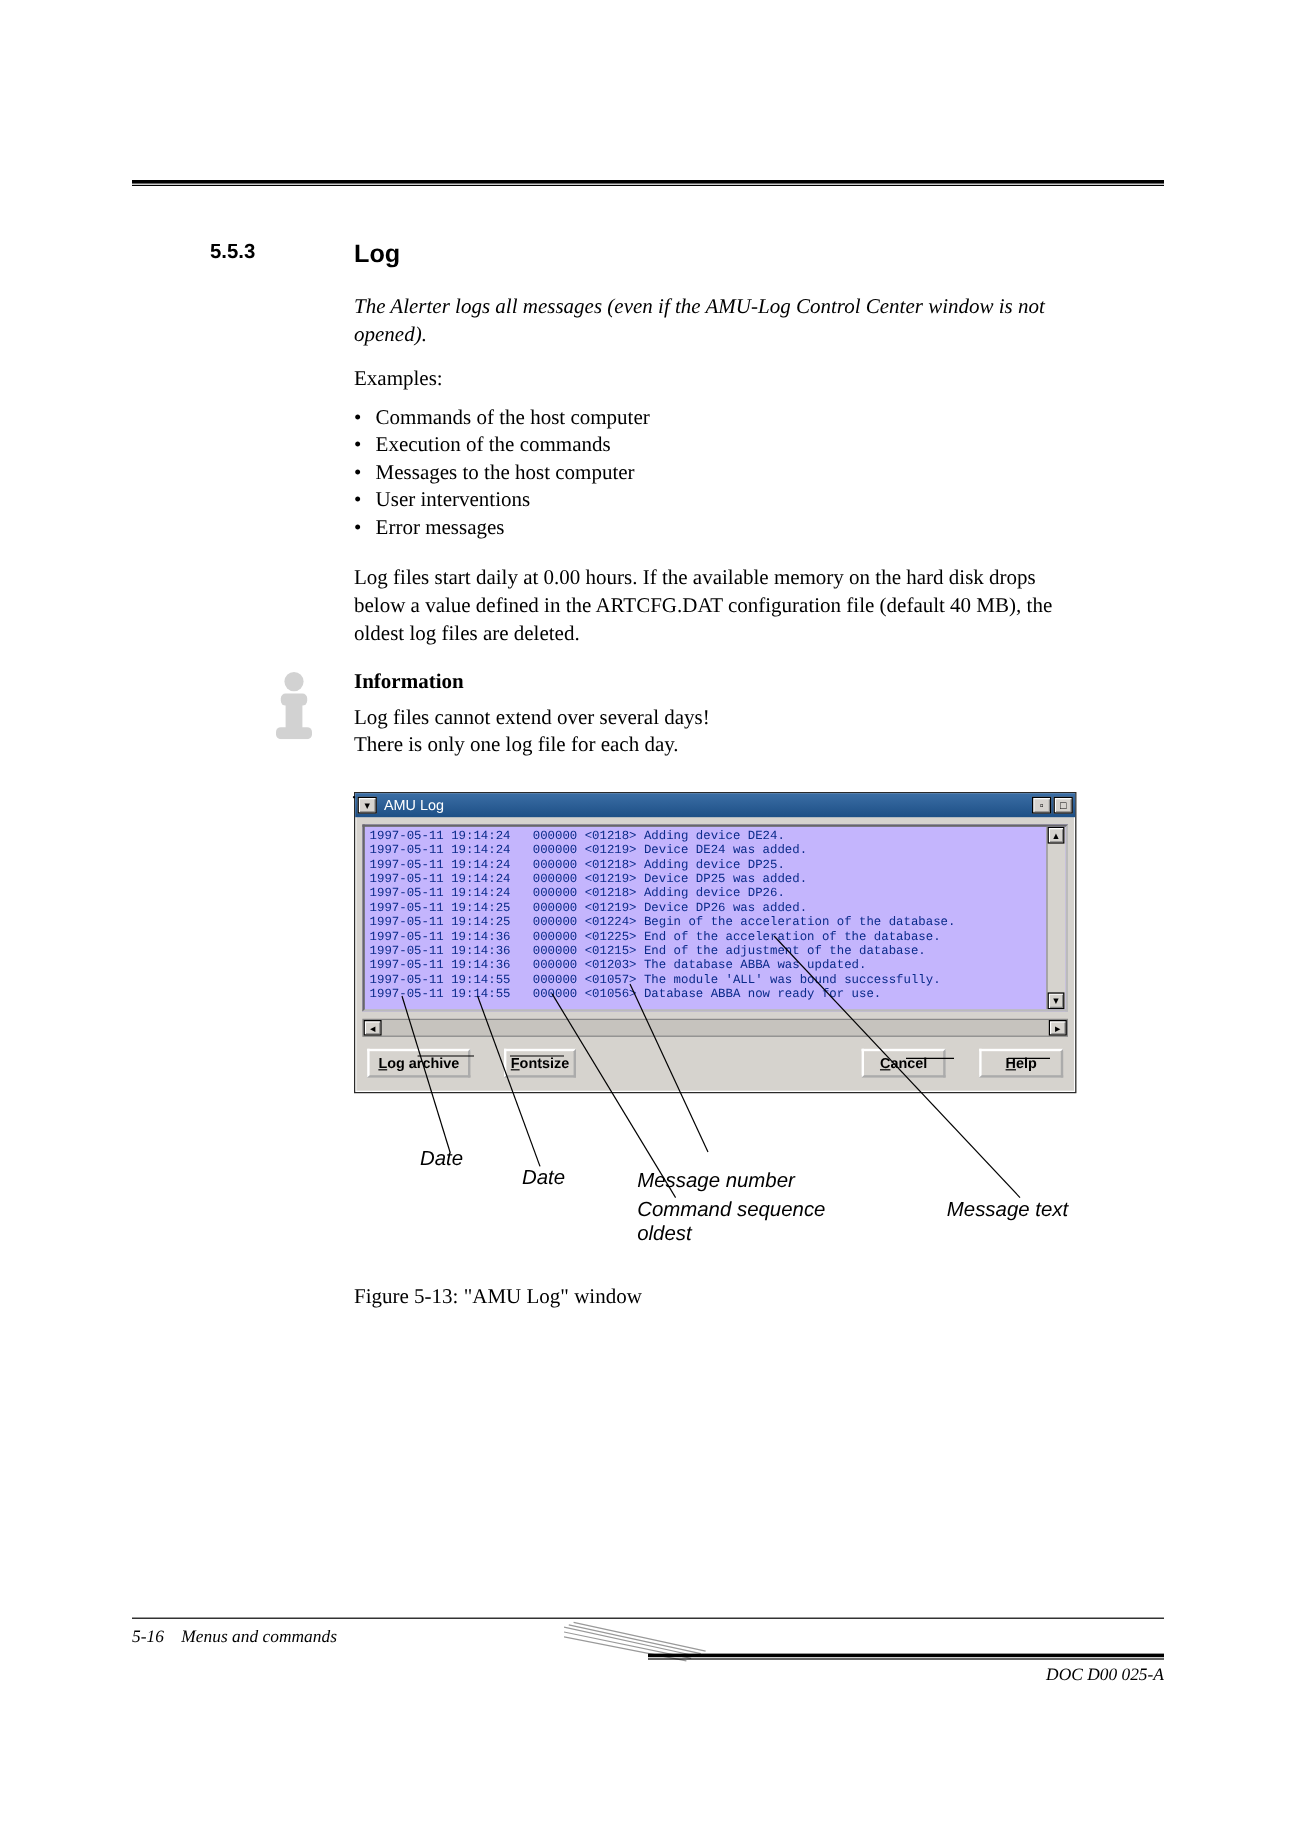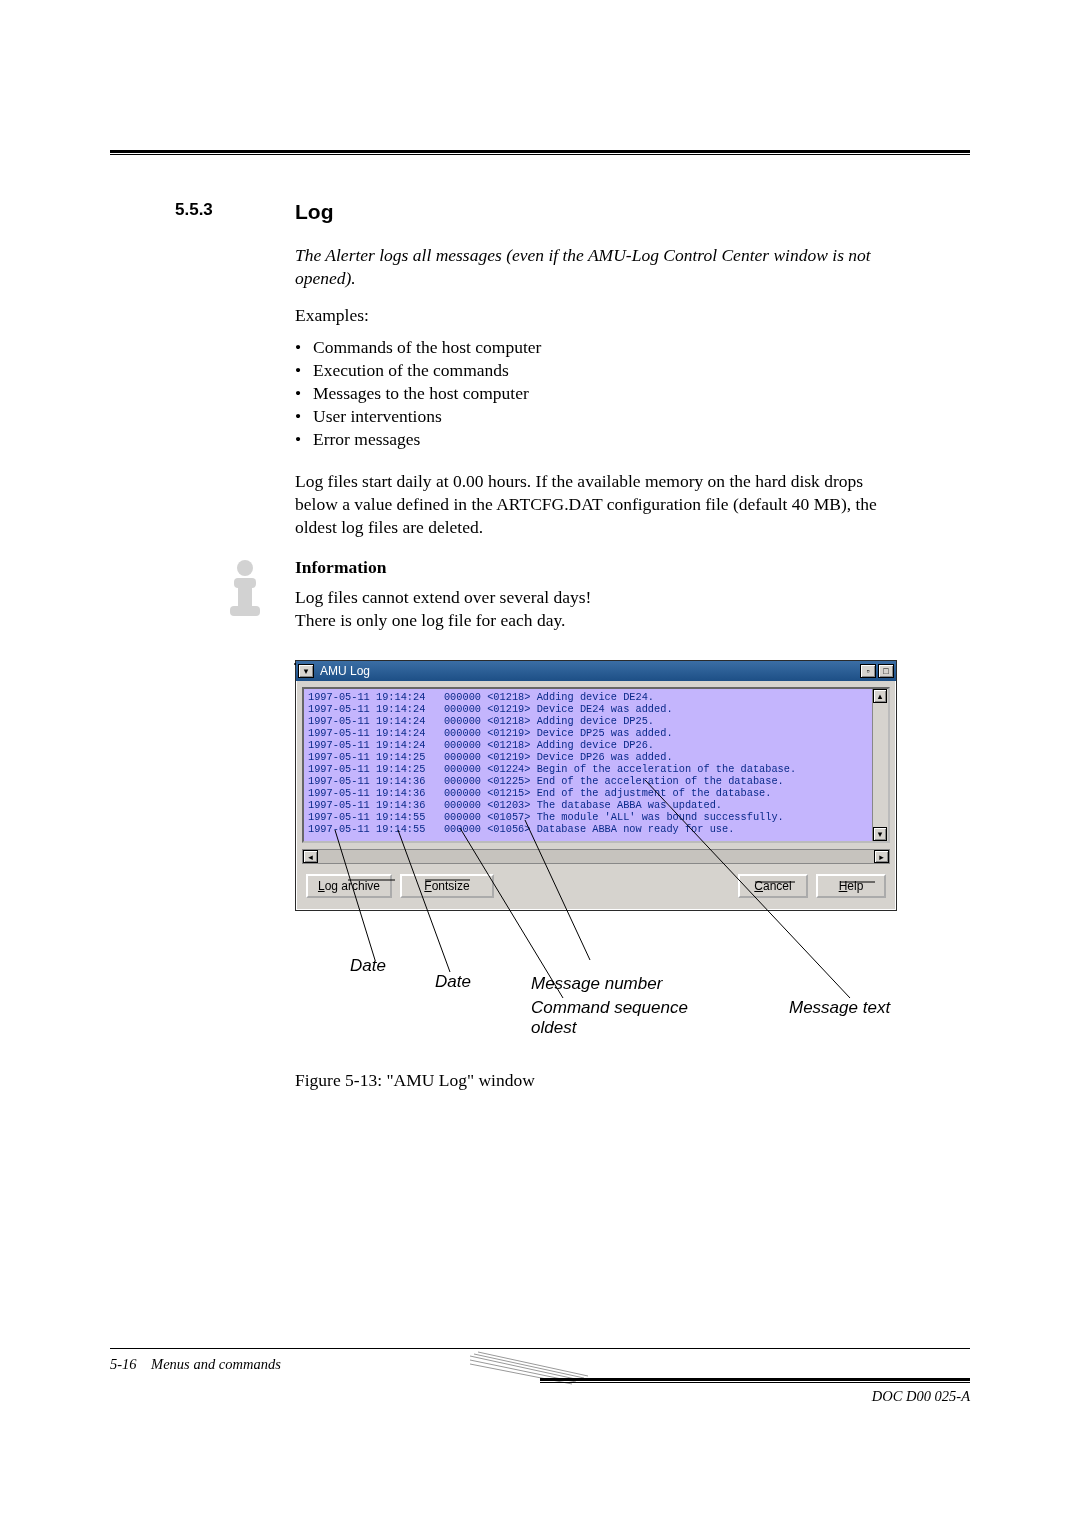--- a/index.html
+++ b/index.html
@@ -130,21 +130,21 @@
       position: relative;
     }
     .hscroll .harrow {
       position: absolute; top: 0;
       width: 15px; height: 13px; background: #d6d3ce;
       border: 1px solid #000;
       box-shadow: inset 1px 1px 0 #fff, inset -1px -1px 0 #888;
       font-size: 9px; display: flex; align-items: center; justify-content: center;
     }
     .btnrow {
-      display: flex; gap: 8px; padding: 6px 10px 12px 10px;
+      display: flex; gap: 28px; padding: 6px 10px 12px 10px; font-weight: bold;
     }
     .uibtn {
       font-family: Arial, Helvetica, sans-serif;
       font-size: 12px;
       background: #d6d3ce;
       border: 2px outset #fff;
       padding: 3px 0;
       text-align: center;
     }
     .ul-char { text-decoration: underline; }
@@ -260,21 +260,21 @@
         <div class="arrow" style="position:absolute;top:0;">▴</div>
         <div class="arrow" style="position:absolute;bottom:0;">▾</div>
       </div>
     </div>
     <div class="hscroll">
       <div class="harrow" style="left:0;">◂</div>
       <div class="harrow" style="right:0;">▸</div>
     </div>
     <div class="btnrow">
       <div class="uibtn" style="width:86px;"><span class="ul-char">L</span>og archive</div>
-      <div class="uibtn" style="width:94px;"><span class="ul-char">F</span>ontsize</div>
+      <div class="uibtn" style="width:60px;"><span class="ul-char">F</span>ontsize</div>
       <div style="flex:1"></div>
       <div class="uibtn" style="width:70px;"><span class="ul-char">C</span>ancel</div>
       <div class="uibtn" style="width:70px;"><span class="ul-char">H</span>elp</div>
     </div>
   </div>
 
   <svg class="overlay" width="640" height="400">
     <g stroke="#000" stroke-width="1" fill="none">
       <line x1="40" y1="170" x2="80" y2="300"></line>
       <line x1="103" y1="170" x2="155" y2="312"></line>

